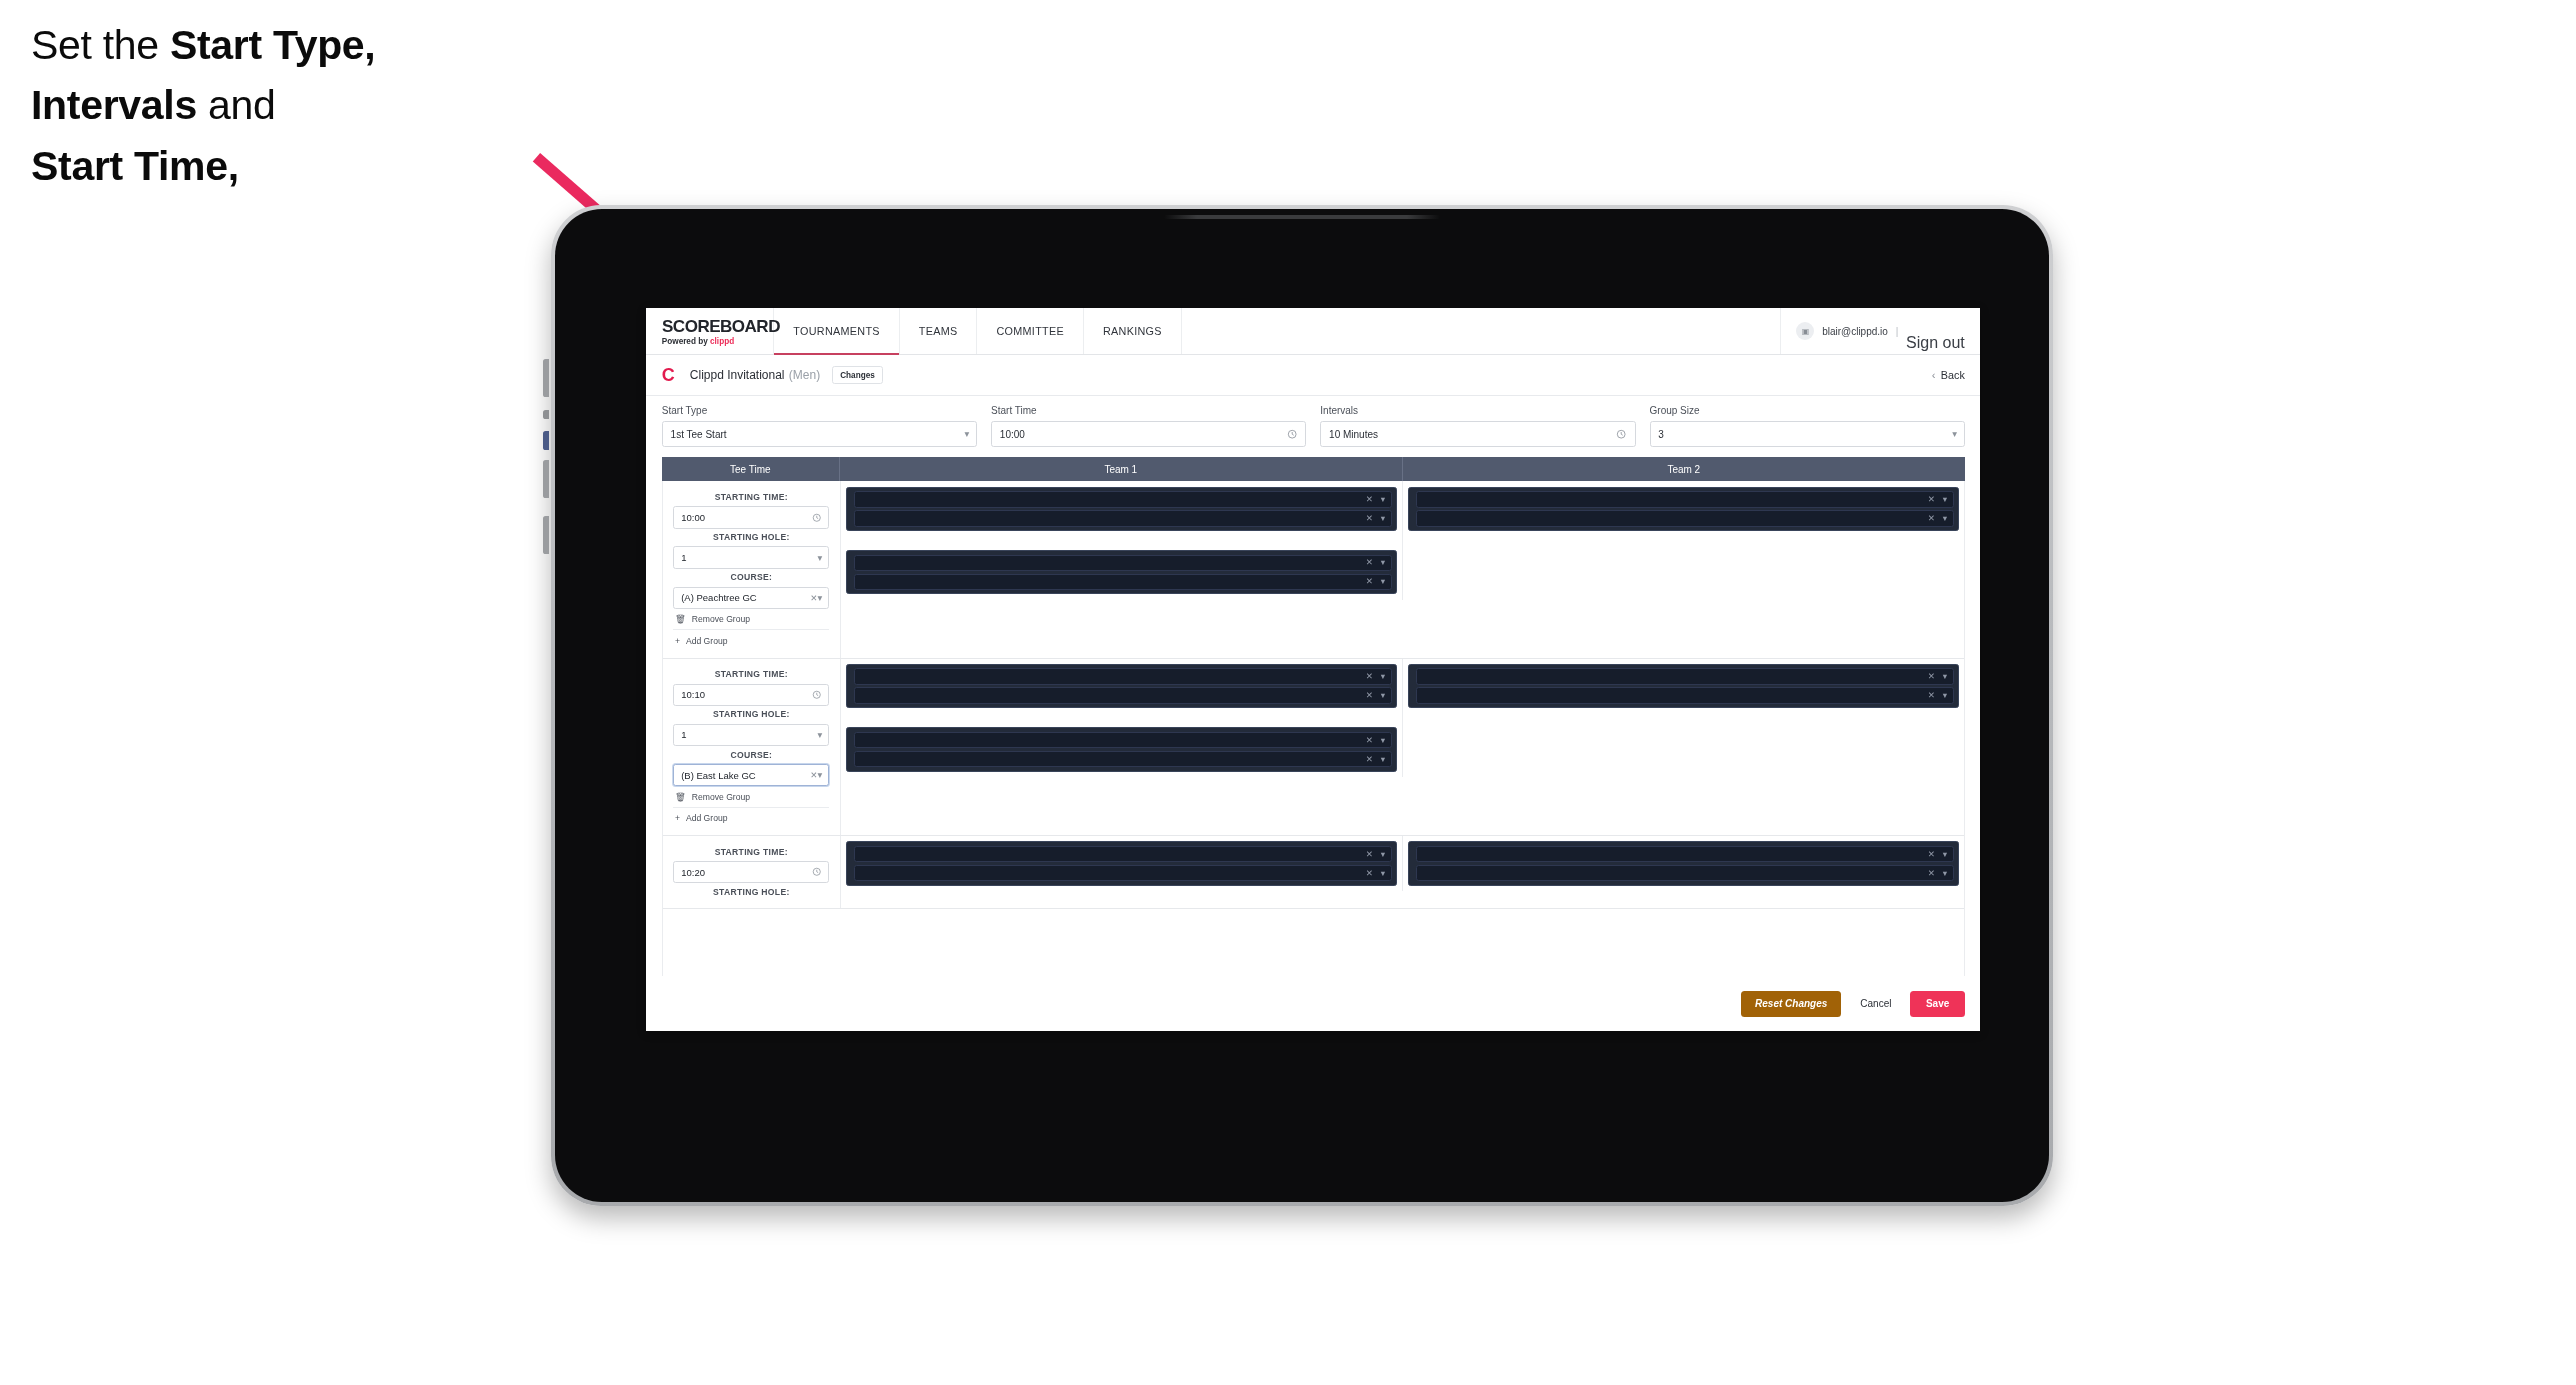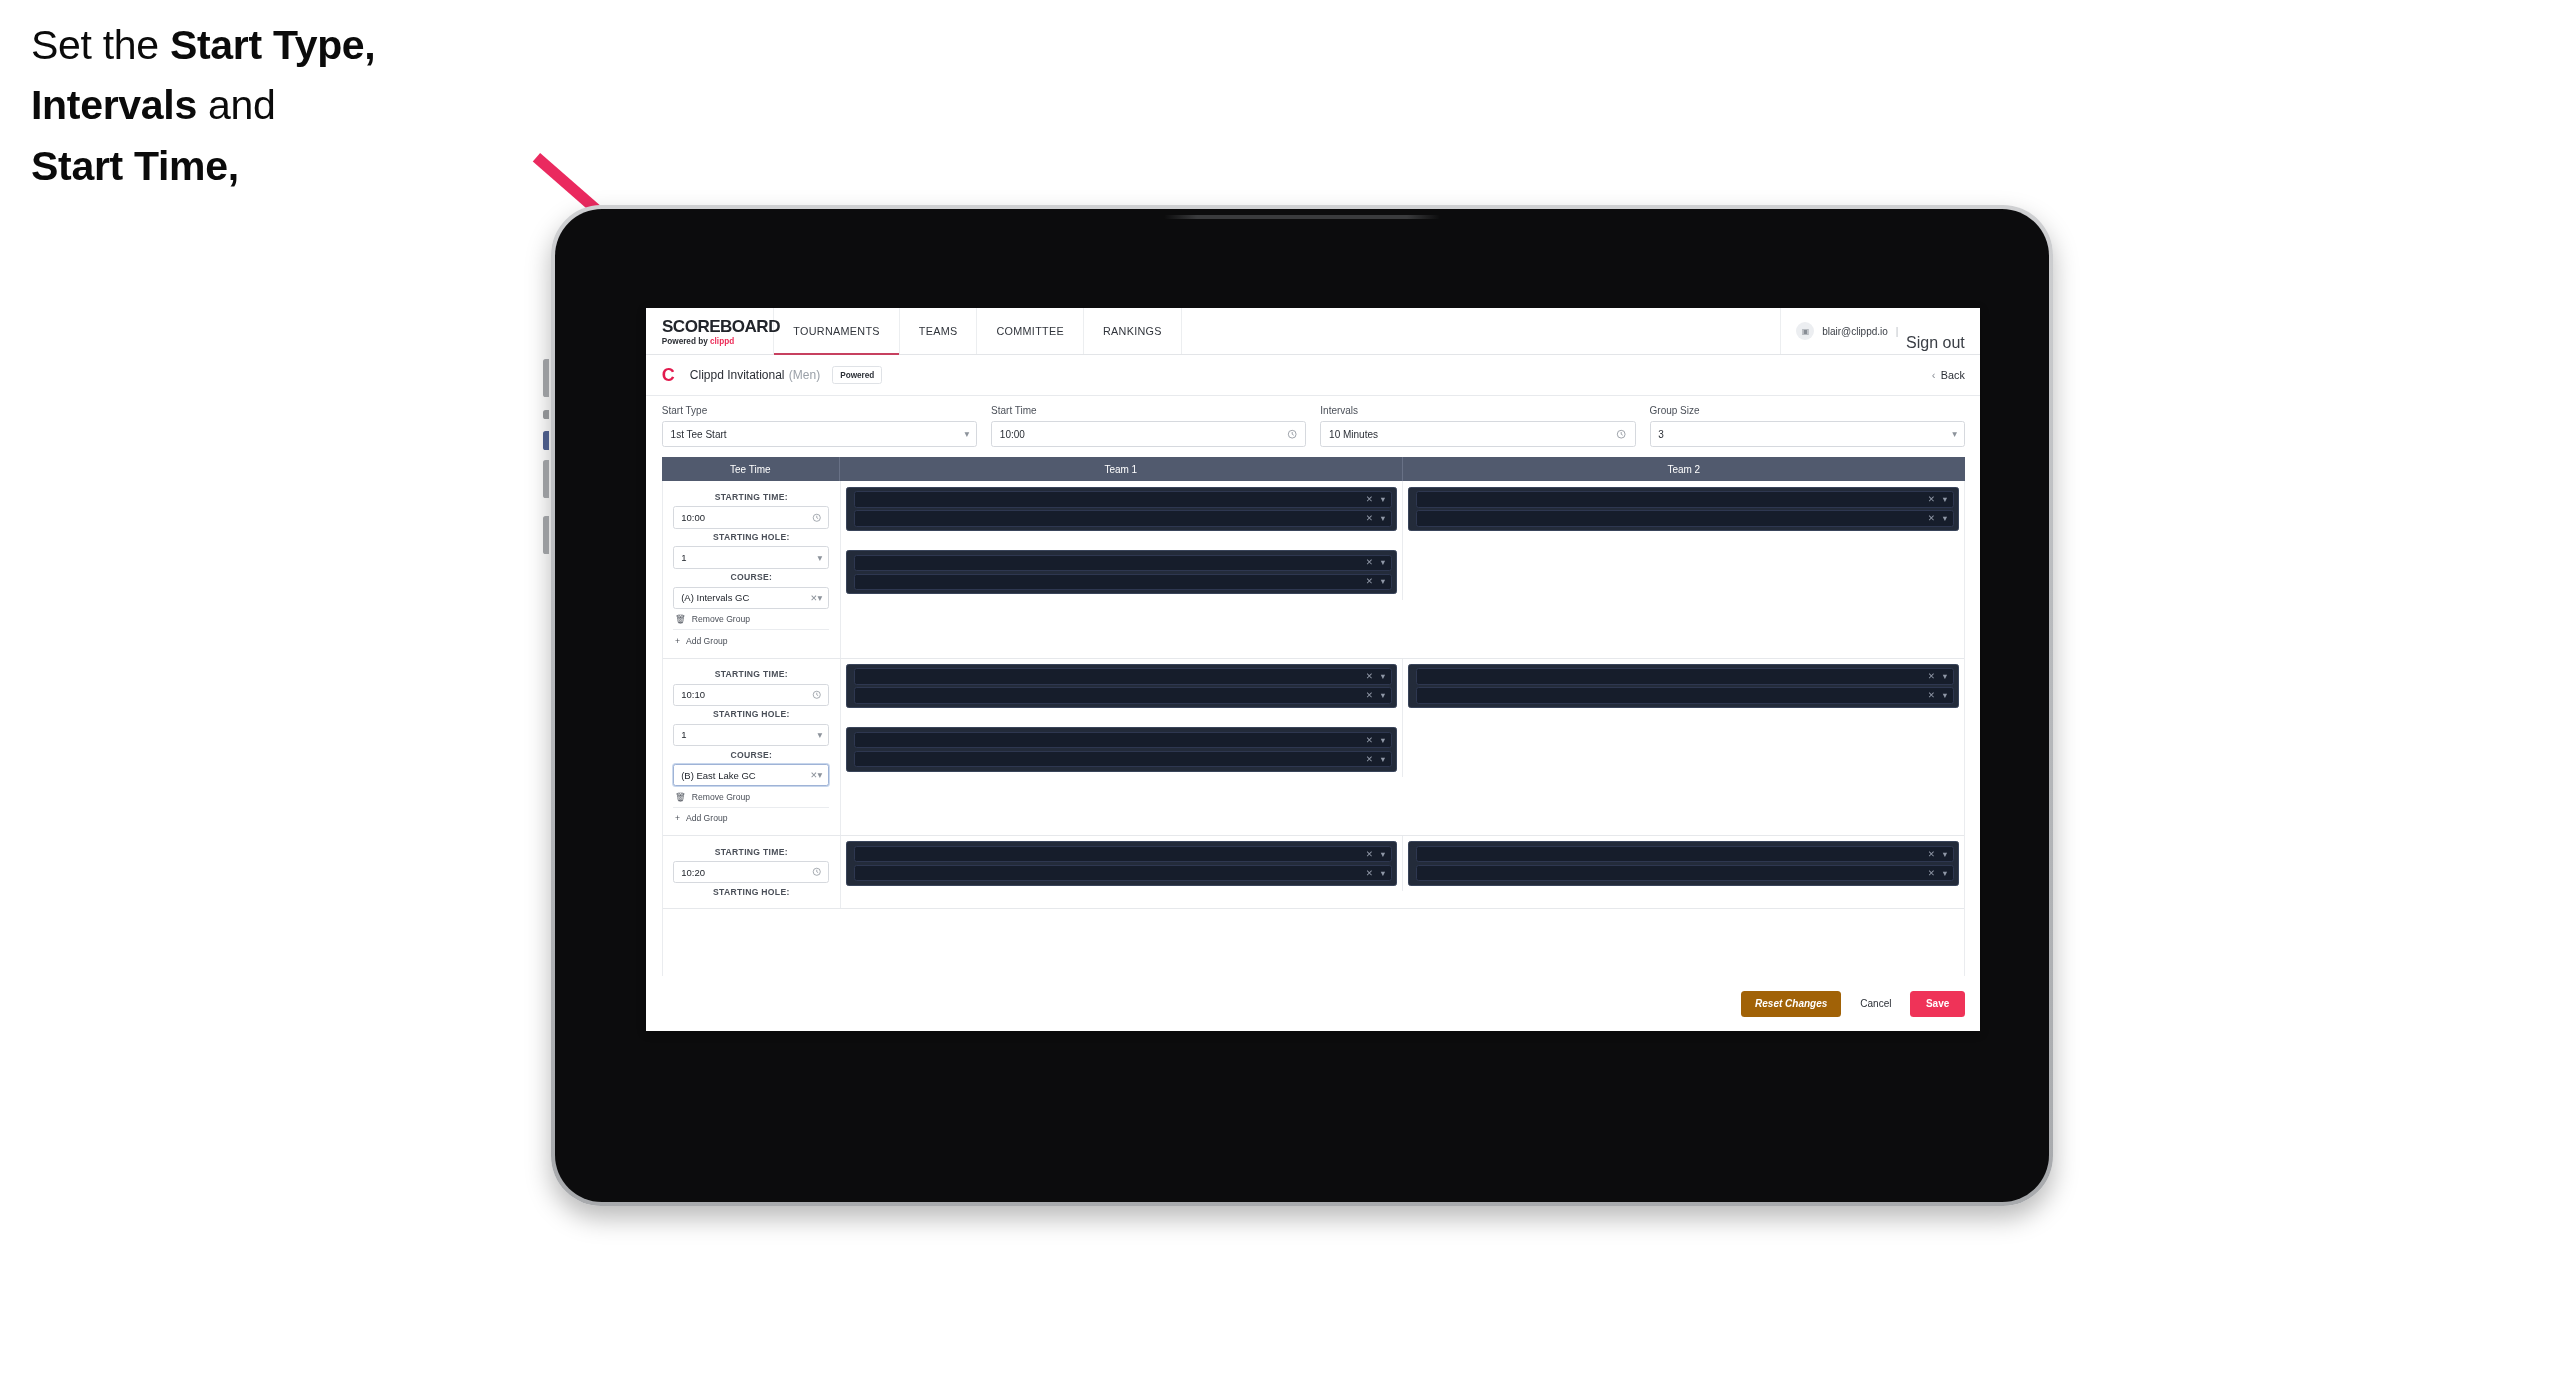--- a/index.html
+++ b/index.html
@@ -251,21 +251,21 @@
             <div class="navemail">blair@clippd.io</div>
             <div class="navsep">|</div>
             <div class="navsignout">Sign out</div>
           </div>
         </div>
 
         <div class="crumbrow">
           <div class="c-logo">C</div>
           <div class="c-title">Clippd Invitational</div>
           <div class="c-men">(Men)</div>
-          <div class="c-badge">Powered</div>
+          <div class="c-badge">Changes</div>
           <div class="crumb-spacer"></div>
           <div class="c-back">
             <span class="chev">‹</span>
             <span>Back</span>
           </div>
         </div>
 
         <div class="controls">
           <div class="ctl">
             <div class="ctl-label">Start Type</div>
@@ -320,21 +320,21 @@
                     <path d="M8 4.6V8l2.4 1.6"></path>
                   </svg>
                 </div>
                 <div class="tee-lab">STARTING HOLE:</div>
                 <div class="tee-input">
                   <span class="v">1</span>
                   <span class="ico-stepper">▾</span>
                 </div>
                 <div class="tee-lab">COURSE:</div>
                 <div class="tee-input">
-                  <span class="v">(A) Intervals GC</span>
+                  <span class="v">(A) Peachtree GC</span>
                   <span style="color:#8d939b;font-size:8.6px">✕</span>
                   <span class="ico-stepper">▾</span>
                 </div>
                 <div class="mini-link remove">
                   <span>🗑</span>
                   <span>Remove Group</span>
                 </div>
                 <div class="mini-link">
                   <span>+</span>
                   <span>Add Group</span>

